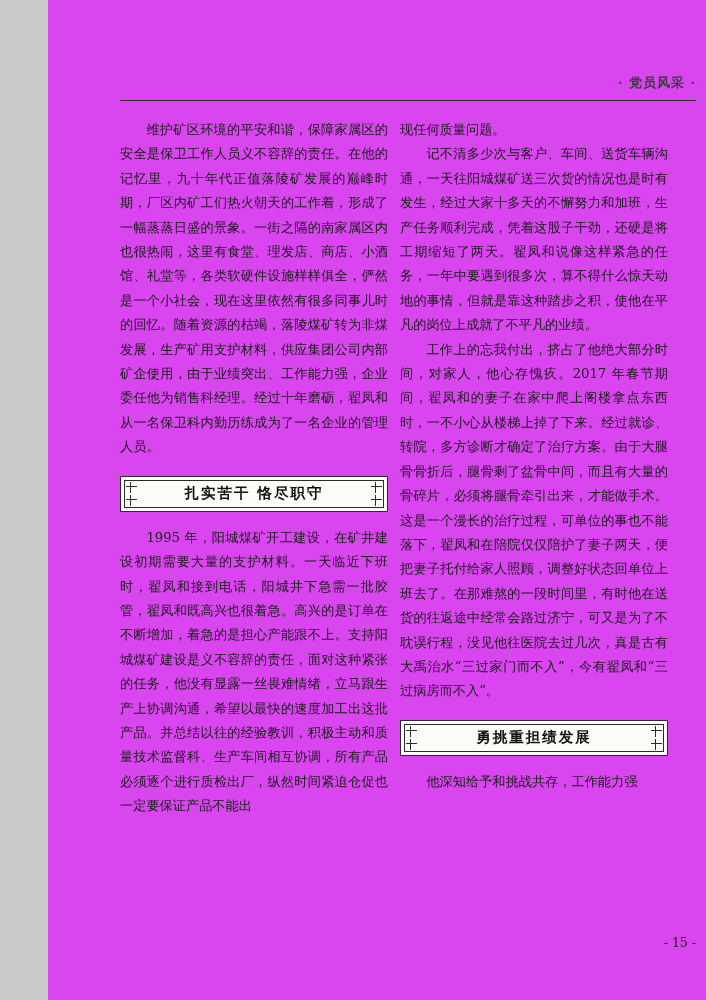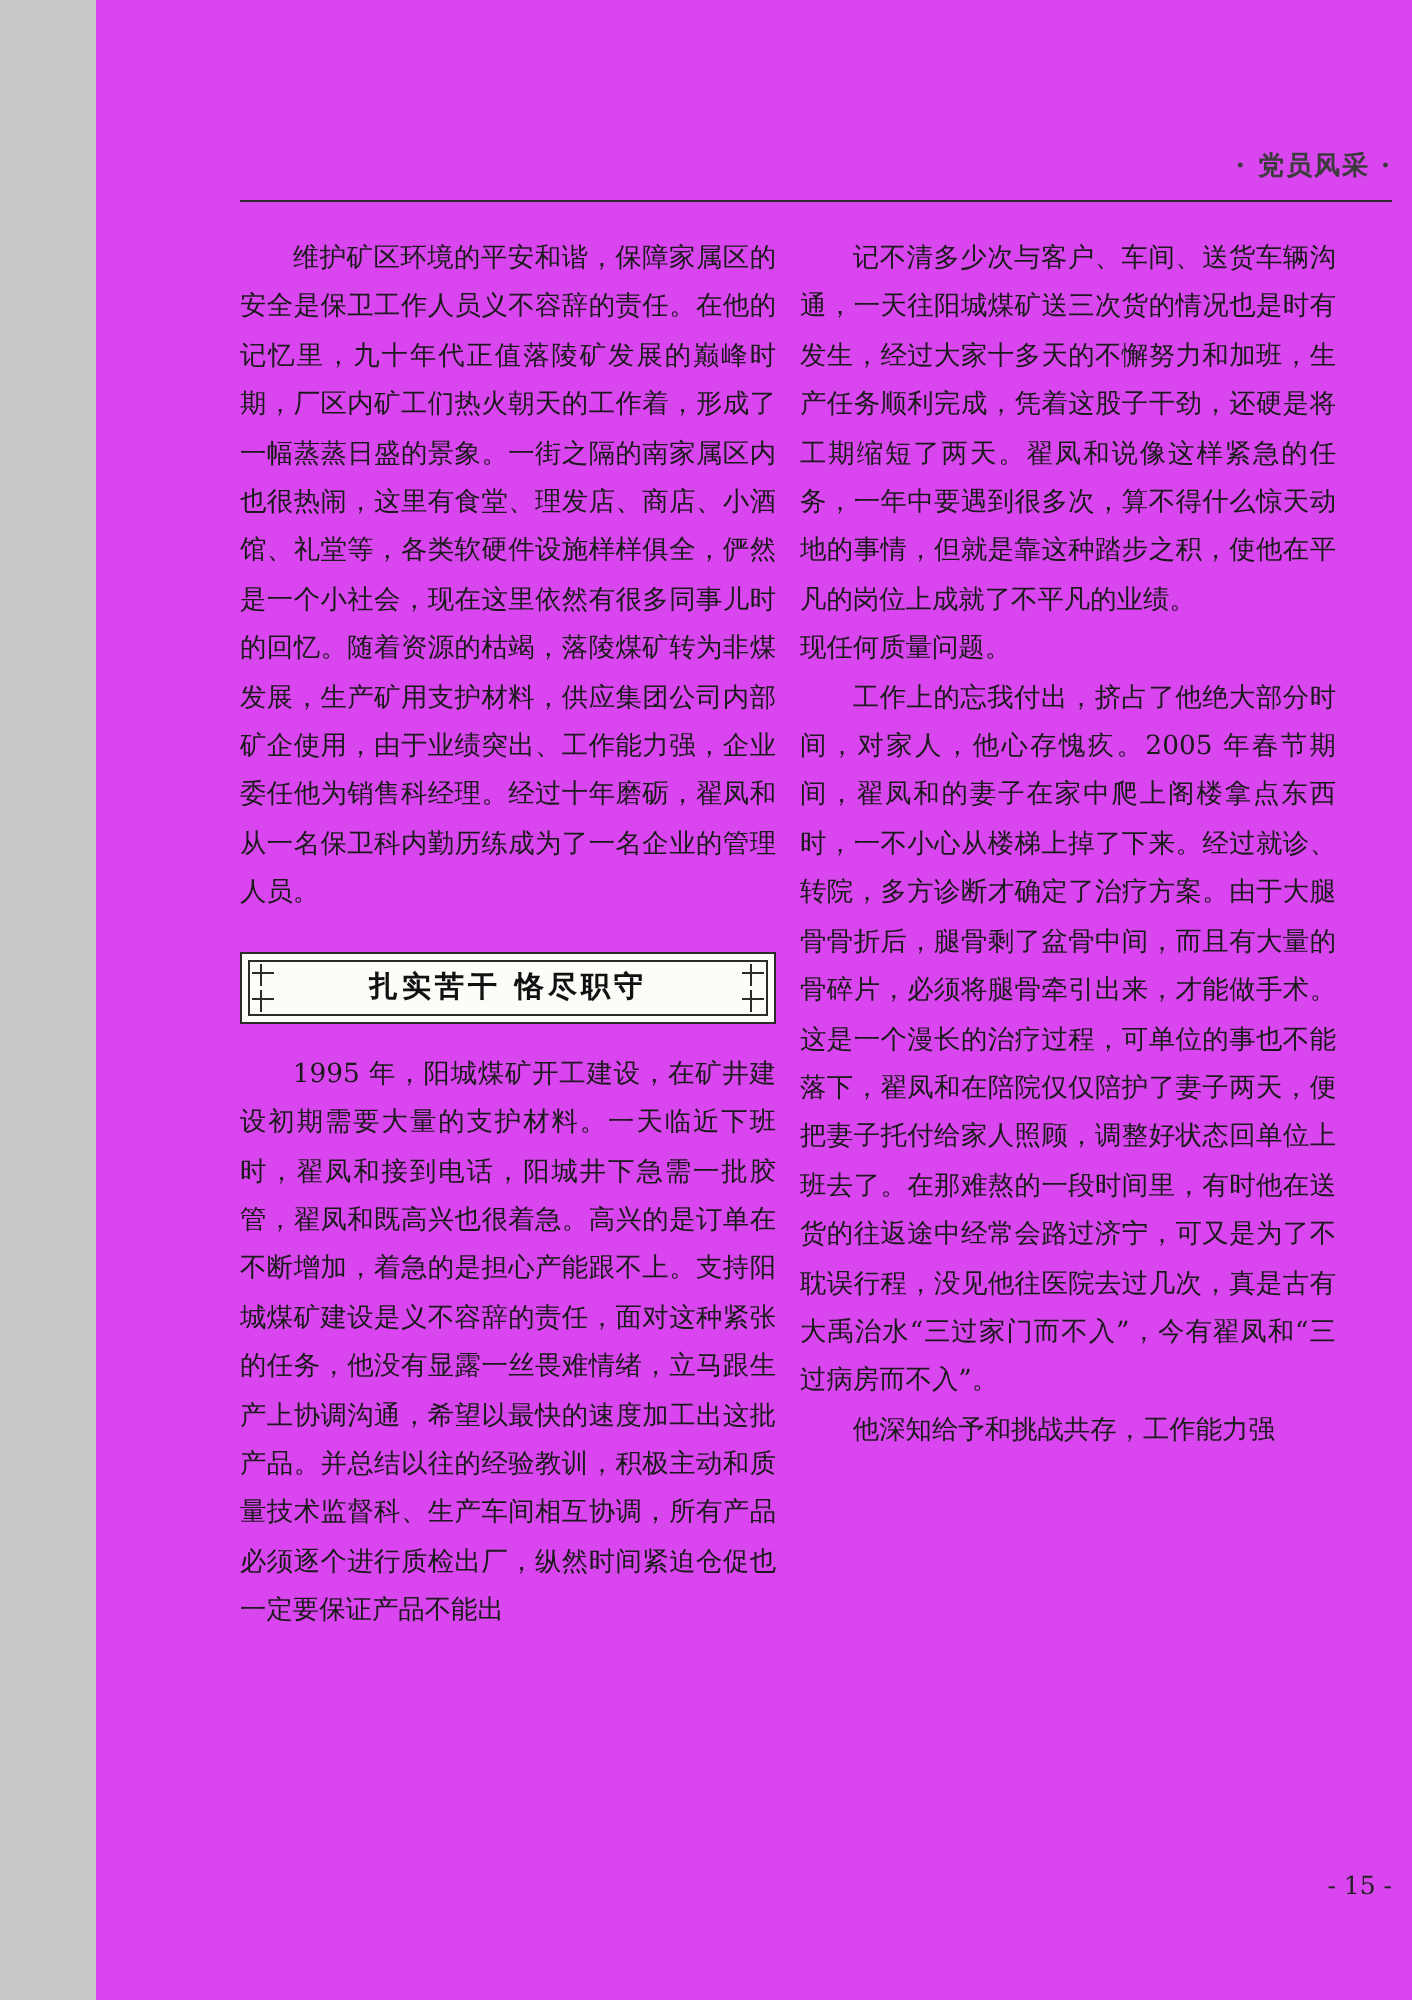--- a/index.html
+++ b/index.html
@@ -151,24 +151,32 @@
           <span class="corner tr"></span>
           <span class="corner bl"></span>
           <span class="corner br"></span>
           <span class="txt">扎实苦干  恪尽职守</span>
         </div>
 
         <p class="para">1995 年，阳城煤矿开工建设，在矿井建设初期需要大量的支护材料。一天临近下班时，翟凤和接到电话，阳城井下急需一批胶管，翟凤和既高兴也很着急。高兴的是订单在不断增加，着急的是担心产能跟不上。支持阳城煤矿建设是义不容辞的责任，面对这种紧张的任务，他没有显露一丝畏难情绪，立马跟生产上协调沟通，希望以最快的速度加工出这批产品。并总结以往的经验教训，积极主动和质量技术监督科、生产车间相互协调，所有产品必须逐个进行质检出厂，纵然时间紧迫仓促也一定要保证产品不能出</p>
       </div>
 
       <div class="col">
+        <p class="para noindent">现任何质量问题。</p>
         <p class="para">记不清多少次与客户、车间、送货车辆沟通，一天往阳城煤矿送三次货的情况也是时有发生，经过大家十多天的不懈努力和加班，生产任务顺利完成，凭着这股子干劲，还硬是将工期缩短了两天。翟凤和说像这样紧急的任务，一年中要遇到很多次，算不得什么惊天动地的事情，但就是靠这种踏步之积，使他在平凡的岗位上成就了不平凡的业绩。</p>
-        <p class="para noindent">现任何质量问题。</p>
-        <p class="para">工作上的忘我付出，挤占了他绝大部分时间，对家人，他心存愧疚。2005 年春节期间，翟凤和的妻子在家中爬上阁楼拿点东西时，一不小心从楼梯上掉了下来。经过就诊、转院，多方诊断才确定了治疗方案。由于大腿骨骨折后，腿骨剩了盆骨中间，而且有大量的骨碎片，必须将腿骨牵引出来，才能做手术。这是一个漫长的治疗过程，可单位的事也不能落下，翟凤和在陪院仅仅陪护了妻子两天，便把妻子托付给家人照顾，调整好状态回单位上班去了。在那难熬的一段时间里，有时他在送货的往返途中经常会路过济宁，可又是为了不耽误行程，没见他往医院去过几次，真是古有大禹治水“三过家门而不入”，今有翟凤和“三过病房而不入”。</p>
+        <p class="para">工作上的忘我付出，挤占了他绝大部分时间，对家人，他心存愧疚。2017 年春节期间，翟凤和的妻子在家中爬上阁楼拿点东西时，一不小心从楼梯上掉了下来。经过就诊、转院，多方诊断才确定了治疗方案。由于大腿骨骨折后，腿骨剩了盆骨中间，而且有大量的骨碎片，必须将腿骨牵引出来，才能做手术。这是一个漫长的治疗过程，可单位的事也不能落下，翟凤和在陪院仅仅陪护了妻子两天，便把妻子托付给家人照顾，调整好状态回单位上班去了。在那难熬的一段时间里，有时他在送货的往返途中经常会路过济宁，可又是为了不耽误行程，没见他往医院去过几次，真是古有大禹治水“三过家门而不入”，今有翟凤和“三过病房而不入”。</p>
 
+        <div class="sec-head">
+          <span class="inner-line"></span>
+          <span class="corner tl"></span>
+          <span class="corner tr"></span>
+          <span class="corner bl"></span>
+          <span class="corner br"></span>
+          <span class="txt">勇挑重担绩发展</span>
+        </div>
 
         <p class="para">他深知给予和挑战共存，工作能力强</p>
       </div>
 
     </div>
   </div>
 
   <div class="page-number">- 15 -</div>
 </div>
 

